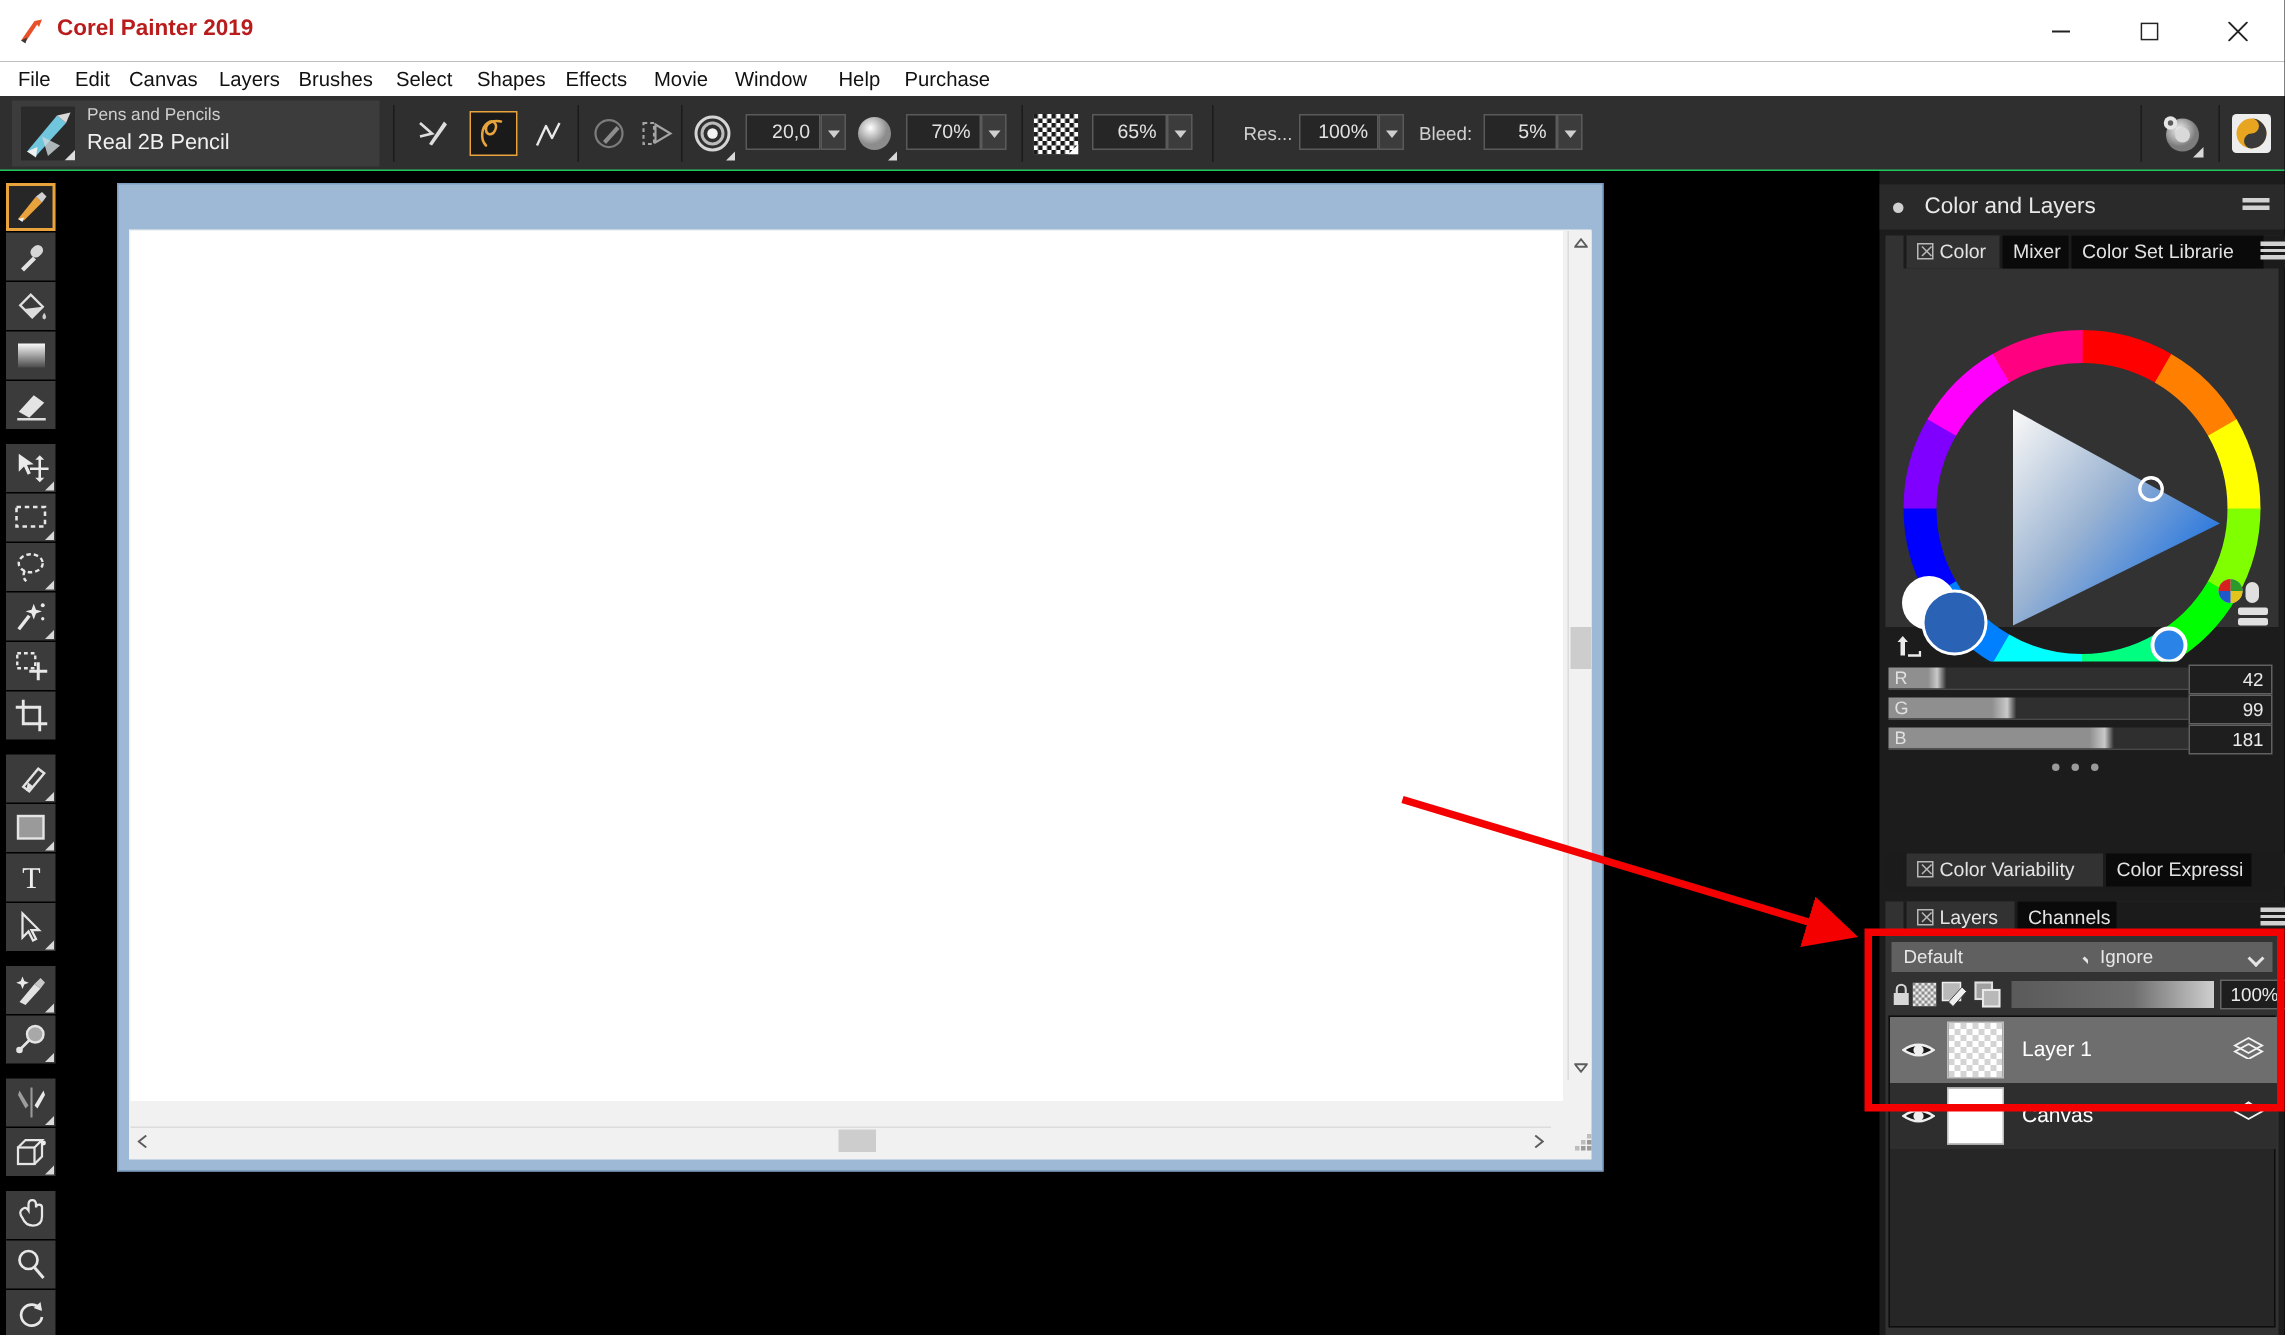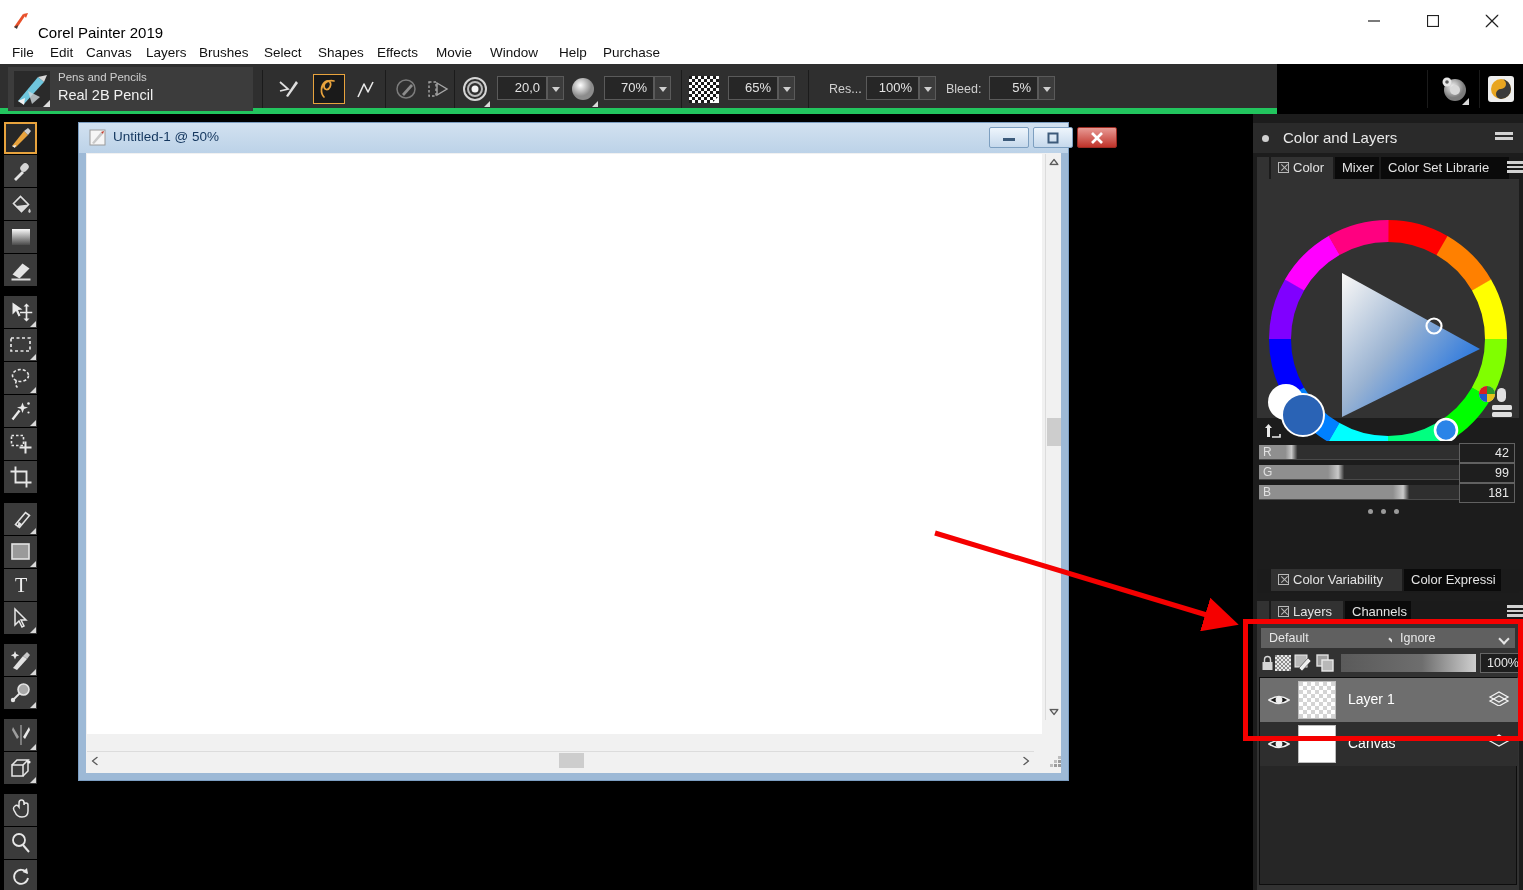--- a/index.html
+++ b/index.html
@@ -2,36 +2,36 @@
 <html><head>
 <meta charset="utf-8">
 <style>
   * { box-sizing: border-box; margin:0; padding:0; }
   html,body { width:1523px; height:890px; overflow:hidden; background:#000; }
   body { font-family:"Liberation Sans", sans-serif; font-size:13px; color:#d7d7d7; -webkit-font-smoothing:antialiased; }
 
   
   #titlebar { position:absolute; left:0; top:0; width:1523px; height:41px; background:#ffffff; }
   #titlebar .tb-icon { position:absolute; left:11px; top:11px; width:20px; height:20px; }
-  #titlebar .tb-text { position:absolute; left:38px; top:24px; font-size:15px; color:#000000; white-space:nowrap;}
+  #titlebar .tb-text { position:absolute; left:38px; top:10px; font-size:15px; color:#b91c1c; white-space:nowrap;font-weight:bold;}
   .wbtn { position:absolute; top:0; width:46px; height:41px; cursor:default; }
   .wbtn svg { position:absolute; left:50%; top:50%; transform:translate(-50%,-50%); }
   #win-min { left:1351px; } #win-max { left:1410px; } #win-close { left:1469px; }
 
   
   #menubar { position:absolute; left:0; top:41px; width:1523px; height:23px; background:#ffffff; }
   #menubar .mi { position:absolute; top:1px; height:21px; line-height:21px; font-size:13.5px; color:#111;
                  padding:0 6px; white-space:nowrap; }
 
   
   #appbody { position:absolute; left:0; top:64px; width:1523px; height:826px; background:#000; }
 
   
-  #propbar { position:absolute; left:0; top:0; width:1277px; height:50px; background:#2f2f2f;
-             border-bottom:6px solid #22c55e; }
+  #propbar { position:absolute; left:0; top:0; width:1523px; height:50px; background:#2f2f2f;
+             border-bottom:1px solid #22c55e; }
   #brushbox { position:absolute; left:8px; top:3px; width:245px; height:44px; background:#3c3c3c; }
   #brushbox .bthumb { position:absolute; left:6px; top:4px; width:36px; height:36px; background:#2a2a2a; overflow:hidden;}
   #brushbox .bcat { position:absolute; left:50px; top:4px; font-size:11.5px; color:#cfcfcf; }
   #brushbox .bname { position:absolute; left:50px; top:20px; font-size:14.5px; color:#f0f0f0; }
   .sep { position:absolute; top:6px; width:1px; height:38px; background:#1b1b1b; }
   .tbtn { position:absolute; top:10px; width:32px; height:30px; }
   .tbtn.on { border:1px solid #e8a33d; background:#1a1a1a; }
   .tbtn svg { position:absolute; left:50%; top:50%; transform:translate(-50%,-50%); }
   .numwrap { position:absolute; top:12px; height:24px; }
   .numwrap .nfield { position:absolute; left:0; top:0; height:24px; background:#262626; border:1px solid #5a5a5a;
@@ -475,47 +475,20 @@
     </div>
     <div class="tool" style="top:746px">
       <svg width="22" height="22" viewBox="0 0 22 22">
         <path d="M17 8 a7 7 0 1 0 1 5" fill="none" stroke="#e7e7e7" stroke-width="1.8"></path>
         <path d="M17 3 L18 9 L12.5 7 Z" fill="#e7e7e7"></path>
       </svg>
     </div>
   </div>
 
   <div id="docwin">
-    <div id="doctitle">
-      <span class="dt-icon">
-        <svg width="17" height="17" viewBox="0 0 17 17">
-          <rect x="1" y="1" width="15" height="15" fill="#f6f6f6" stroke="#9a9a9a"></rect>
-          <path d="M3 14 L12 3 L14 5 L5 15 Z" fill="#c9c9c9"></path>
-          <path d="M12 3 L14 5 L15 2 Z" fill="#c0392b"></path>
-        </svg>
-      </span>
-      <span class="dt-text">Untitled-1 @ 50%</span>
-
-      <div class="dwbtn" id="dw-min" style="left:910px">
-        <svg width="14" height="10">
-            <rect x="1" y="5" width="12" height="3" fill="#3c5a7a"></rect>
-          </svg>
-      </div>
-      <div class="dwbtn" id="dw-max" style="left:954px">
-        <svg width="14" height="14">
-            <rect x="2.5" y="2.5" width="9" height="9" fill="none" stroke="#3c5a7a" stroke-width="2"></rect>
-          </svg>
-      </div>
-      <div class="dwbtn" id="dw-close" style="left:998px">
-        <svg width="14" height="14">
-            <line x1="2" y1="2" x2="12" y2="12" stroke="#fff" stroke-width="2.6"></line>
-            <line x1="12" y1="2" x2="2" y2="12" stroke="#fff" stroke-width="2.6"></line>
-          </svg>
-      </div>
-    </div>
 
     <div id="canvasarea">
       <div id="canvaswhite"></div>
     </div>
 
     <div id="vscroll">
       <span class="arrow" style="top:0">
         <svg width="9" height="7">
             <path d="M4.5 1 L8.5 6 L0.5 6 Z" fill="none" stroke="#5c5c5c" stroke-width="1.3"></path>
           </svg>

